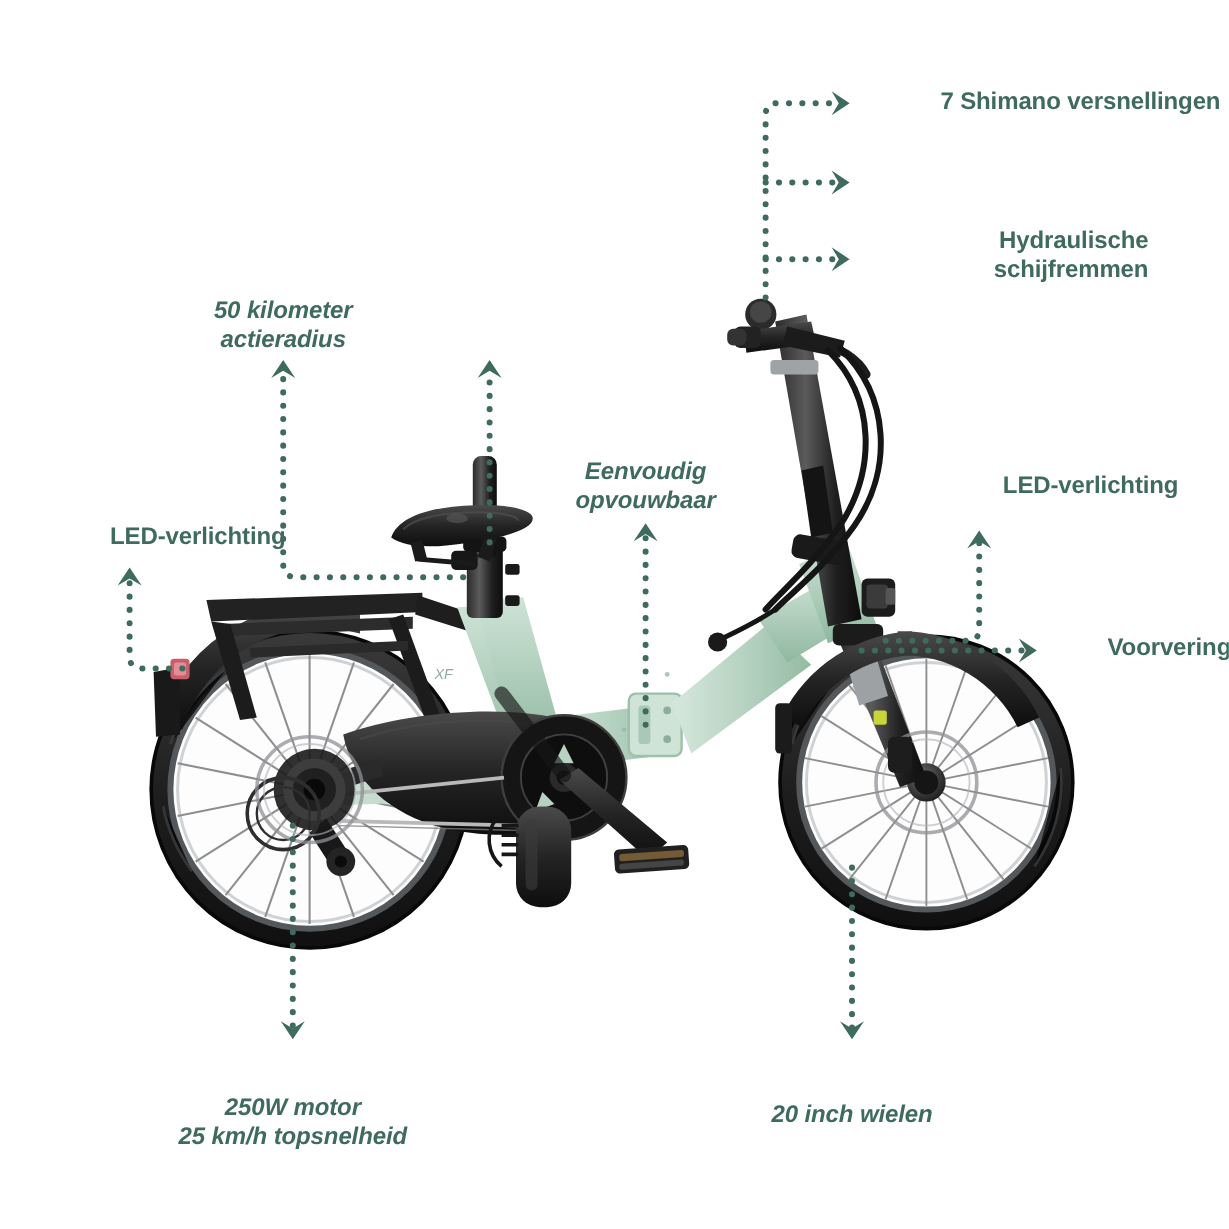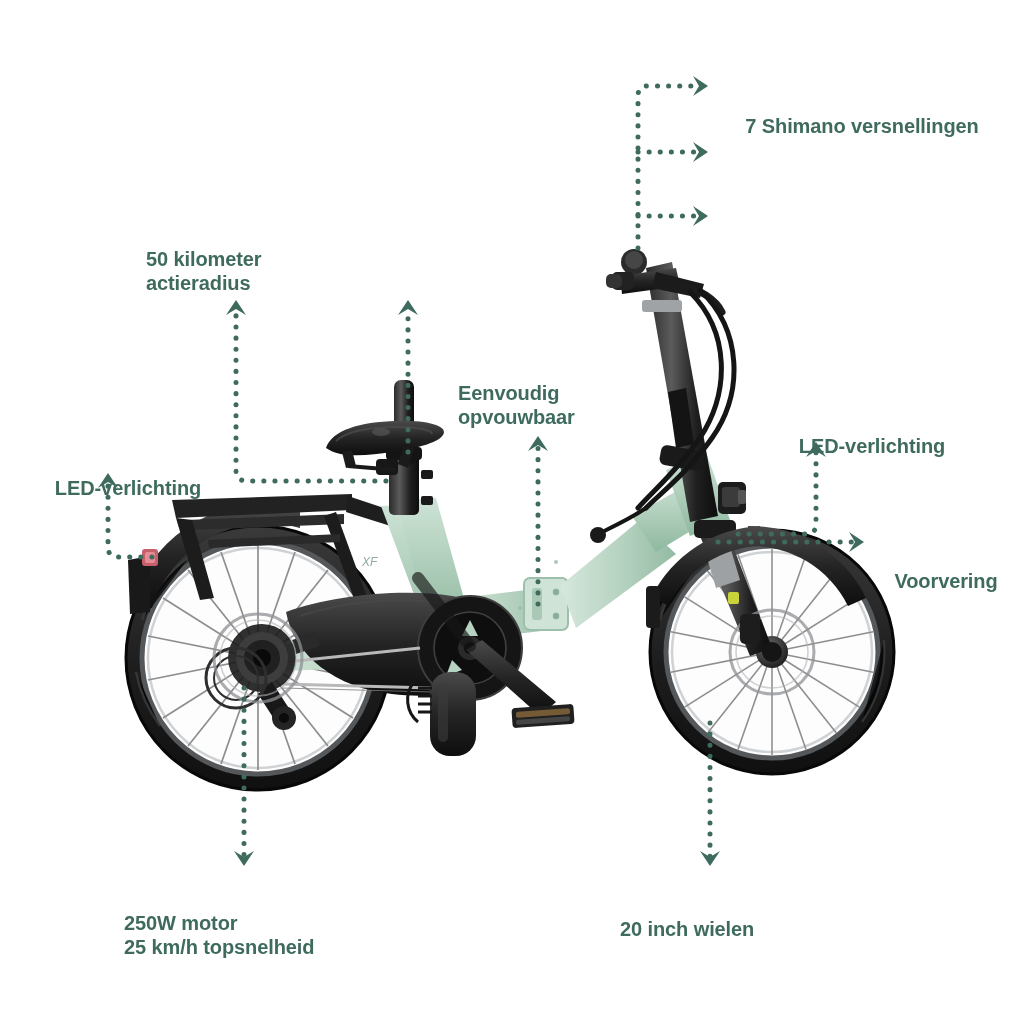--- a/index.html
+++ b/index.html
@@ -15,22 +15,22 @@
   #leader-svg{z-index:2;pointer-events:none;}
   .callout{
     position:absolute;z-index:3;
     color:#3f6b5e;
     font-weight:bold;
     font-size:20px;
     line-height:1.18;
     white-space:pre-line;
     letter-spacing:-0.1px;
   }
-  .ctr{text-align:left;}
-  .lft{text-align:center;margin-top:41px;}
+  .ctr{text-align:center;font-style:italic;}
+  .lft{text-align:right;}
 </style>
 </head>
 <body>
 
 <div id="stage">
 
   <svg id="bike-svg" viewBox="0 0 1024 1024">
     <defs>
       <linearGradient id="frameGrad" x1="0" y1="0" x2="0" y2="1">
         <stop offset="0%" stop-color="#cde3d6"></stop>
@@ -335,20 +335,22 @@
       <path d="M98 488 L108 473 L118 488 L108 482 Z"></path>
       <path d="M849 532 L864 542 L849 552 L855 542 Z"></path>
       <path d="M234 851 L244 866 L254 851 L244 857 Z"></path>
       <path d="M700 851 L710 866 L720 851 L710 857 Z"></path>
     </g>
   </svg>
 
   <div class="callout lft" style="left:707px;top:74px;width:310px;">7 Shimano versnellingen</div>
 
 
+  <div class="callout lft" style="left:707px;top:190px;width:250px;">Hydraulische
+schijfremmen</div>
 
   <div class="callout ctr" style="left:146px;top:248px;width:180px;">50 kilometer
 actieradius</div>
 
 
   <div class="callout ctr" style="left:458px;top:382px;width:160px;">Eenvoudig
 opvouwbaar</div>
 
   <div class="callout lft" style="left:762px;top:394px;width:220px;">LED-verlichting</div>
 

